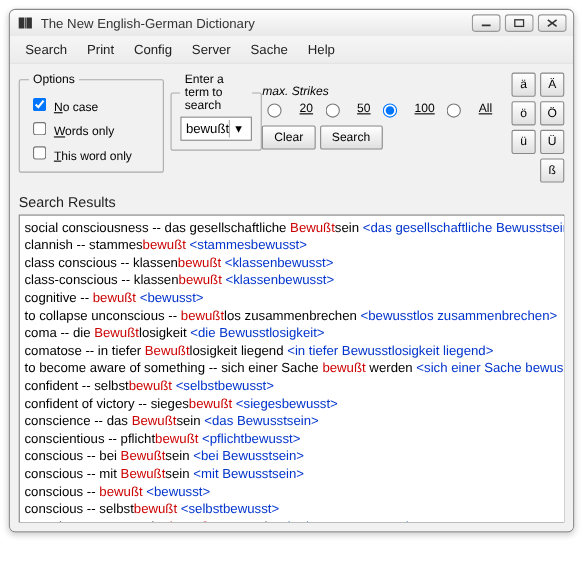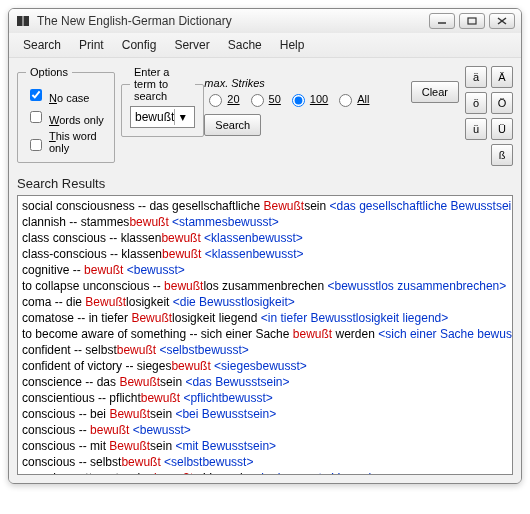--- a/index.html
+++ b/index.html
@@ -9,30 +9,30 @@
 .titlebar .icon { width: 16px; height: 16px; margin-right: 6px; display:flex; align-items:center; justify-content:center; }
 .titlebar .title { font-size: 12px; color: #333; flex: 1; }
 .winbtns { display:flex; gap:4px; }
 .winbtn { width: 26px; height: 16px; border: 1px solid #999; border-radius: 3px; background: linear-gradient(#fff,#ddd); font-size: 10px; display:flex; align-items:center; justify-content:center; cursor:pointer; }
 .menubar { display:flex; gap:2px; padding: 3px 6px; font-size: 12px; color:#222; background: linear-gradient(#f5f5f5,#ececec); border-bottom:1px solid #ddd; }
 .menubar span { padding: 2px 8px; cursor:pointer; }
 .content { padding: 8px; background: #f1f1f1; }
 .toprow { display:flex; gap:6px; align-items:flex-start; }
 fieldset { border: 1px solid #aaa; border-radius: 2px; margin:0; padding: 4px 8px 8px 8px; font-size:11px; background:#f1f1f1; }
 legend { font-size: 11px; padding: 0 4px; }
-.options { width: 98px; }
+.options { width: 132px; }
 .opt { display:flex; align-items:flex-end; gap:4px; font-size:11px; margin-top:4px; }
 .opt input { width:12px; height:12px; }
 .underline { text-decoration: underline; }
 .searchbox { flex:1; }
 .searchbox select, .searchbox .combo { width: 100%; height: 22px; border:1px solid #888; background:#fff; font-size:12px; padding:0 4px; display:flex; align-items:center; justify-content:space-between; }
 .combo .arrow { width:16px; height:16px; border-left:1px solid #aaa; display:flex; align-items:center; justify-content:center; }
 .strikesrow { display:flex; align-items:center; gap:4px; margin-top:10px; position:relative; flex-wrap:wrap; }
 .strikes { display:flex; align-items:center; gap:6px; font-size:11px; }
-.strikes label { display:flex; align-items:center; gap:2px; }
+.strikes label { display:flex; align-items:center; gap:13px; }
 .btn { height:22px; border:1px solid #888; border-radius:2px; background:linear-gradient(#fff,#e0e0e0); font-size:11px; padding:0 10px; cursor:pointer; }
 .charbtns { display:flex; flex-direction:column; gap:4px; }
 .charbtns .row { display:flex; gap:4px; }
 .charbtn { width:22px; height:22px; border:1px solid #888; border-radius:2px; background:linear-gradient(#fff,#e0e0e0); font-size:11px; display:flex; align-items:center; justify-content:center; cursor:pointer; }
 .sr-label { font-weight:normal; font-size:13px; margin:10px 0 4px 0; color:#222; }
 .results { border:1px solid #888; background:#fff; height:280px; overflow:auto; font-size:12px; line-height:16px; padding:2px 4px; white-space:nowrap; position:relative; }
 .hl { color:#cc0000; }
 .alt { color:#0033cc; }
 </style>
 </head>
@@ -159,19 +159,19 @@
         <div>cognitive -- <span class="hl">bewußt</span> <span class="alt">&lt;bewusst&gt;</span></div>
         <div>to collapse unconscious -- <span class="hl">bewußt</span>los zusammenbrechen <span class="alt">&lt;bewusstlos zusammenbrechen&gt;</span></div>
         <div>coma -- die <span class="hl">Bewußt</span>losigkeit <span class="alt">&lt;die Bewusstlosigkeit&gt;</span></div>
         <div>comatose -- in tiefer <span class="hl">Bewußt</span>losigkeit liegend <span class="alt">&lt;in tiefer Bewusstlosigkeit liegend&gt;</span></div>
         <div>to become aware of something -- sich einer Sache <span class="hl">bewußt</span> werden <span class="alt">&lt;sich einer Sache bewusst wer&gt;</span></div>
         <div>confident -- selbst<span class="hl">bewußt</span> <span class="alt">&lt;selbstbewusst&gt;</span></div>
         <div>confident of victory -- sieges<span class="hl">bewußt</span> <span class="alt">&lt;siegesbewusst&gt;</span></div>
         <div>conscience -- das <span class="hl">Bewußt</span>sein <span class="alt">&lt;das Bewusstsein&gt;</span></div>
         <div>conscientious -- pflicht<span class="hl">bewußt</span> <span class="alt">&lt;pflichtbewusst&gt;</span></div>
         <div>conscious -- bei <span class="hl">Bewußt</span>sein <span class="alt">&lt;bei Bewusstsein&gt;</span></div>
+        <div>conscious -- mit <span class="hl">Bewußt</span>sein <span class="alt">&lt;mit Bewusstsein&gt;</span></div>
         <div>conscious -- <span class="hl">bewußt</span> <span class="alt">&lt;bewusst&gt;</span></div>
-        <div>conscious -- mit <span class="hl">Bewußt</span>sein <span class="alt">&lt;mit Bewusstsein&gt;</span></div>
         <div>conscious -- selbst<span class="hl">bewußt</span> <span class="alt">&lt;selbstbewusst&gt;</span></div>
         <div>conscious attempt -- der <span class="hl">bewußt</span>e Versuch <span class="alt">&lt;der bewusste Versuch&gt;</span></div>
       </div>
   </div>
 </div>
 
 </body></html>

